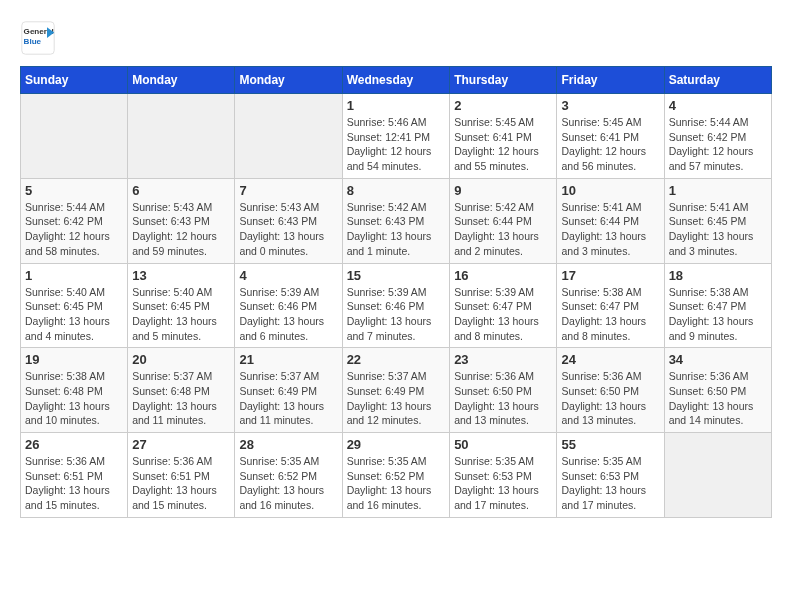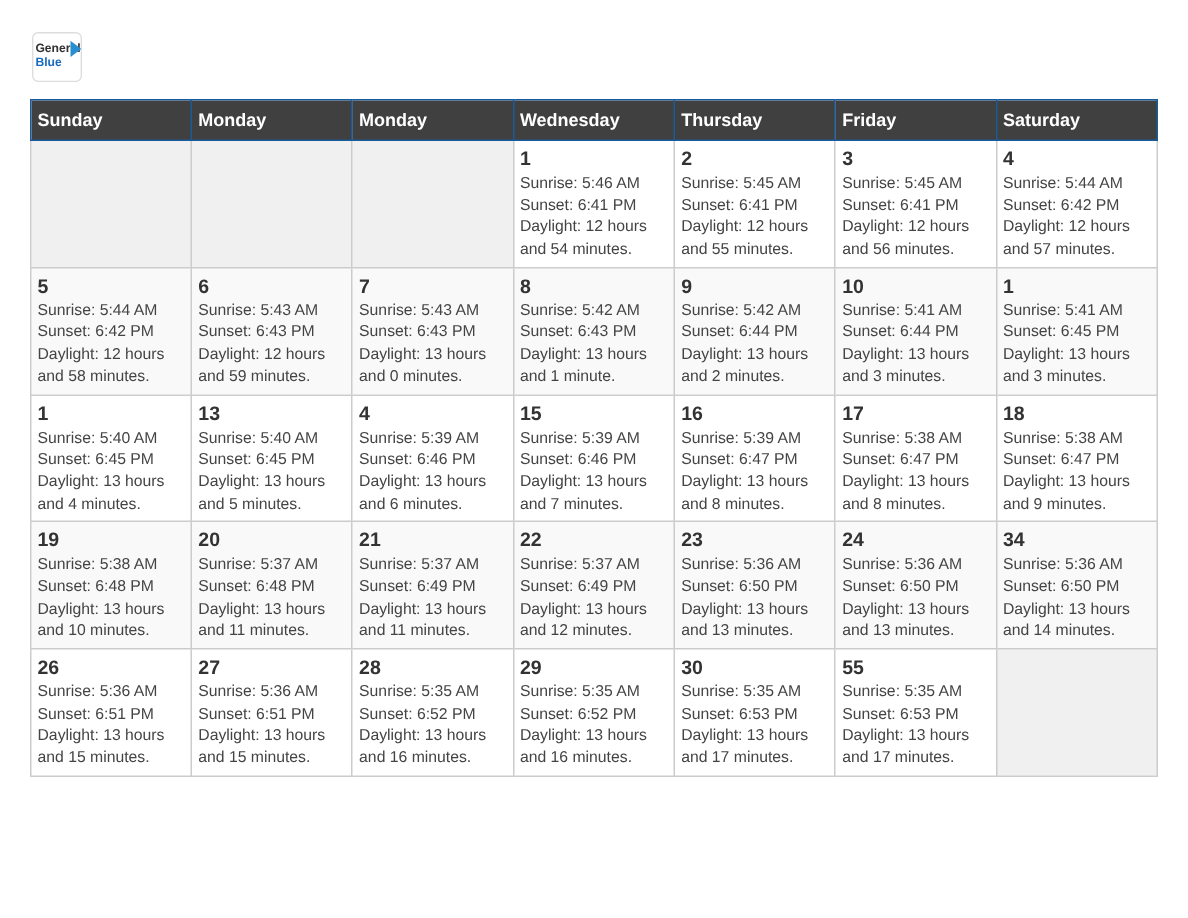--- a/index.html
+++ b/index.html
@@ -45,21 +45,21 @@
     .sub-title {
       font-size: 16px;
       color: #555;
     }
     .calendar {
       width: 100%;
       border-collapse: collapse;
       font-size: 11px;
     }
     .calendar thead tr th {
-      background-color: #404040;
+      background-color: #1d4ed8;
       color: #fff;
       padding: 6px 4px;
       text-align: left;
       font-size: 12px;
       font-weight: bold;
       border: 1px solid #1a5a9a;
     }
     .calendar tbody tr td {
       border: 1px solid #ccc;
       vertical-align: top;
@@ -123,21 +123,21 @@
       </tr>
   </thead>
   <tbody id="calendar-body">
   <tr>
         <td class="empty-cell"></td>
         <td class="empty-cell"></td>
         <td class="empty-cell"></td>
         <td>
           <div class="day-number">1</div>
           <div class="day-info" style="white-space: pre-line;">Sunrise: 5:46 AM
-Sunset: 6:41 PM
+Sunset: 12:41 PM
 Daylight: 12 hours
 and 54 minutes.</div>
         </td>
         <td>
           <div class="day-number">2</div>
           <div class="day-info" style="white-space: pre-line;">Sunrise: 5:45 AM
 Sunset: 6:41 PM
 Daylight: 12 hours
 and 55 minutes.</div>
         </td>
@@ -332,21 +332,21 @@
 and 16 minutes.</div>
         </td>
         <td>
           <div class="day-number">29</div>
           <div class="day-info" style="white-space: pre-line;">Sunrise: 5:35 AM
 Sunset: 6:52 PM
 Daylight: 13 hours
 and 16 minutes.</div>
         </td>
         <td>
-          <div class="day-number">30</div>
+          <div class="day-number">50</div>
           <div class="day-info" style="white-space: pre-line;">Sunrise: 5:35 AM
 Sunset: 6:53 PM
 Daylight: 13 hours
 and 17 minutes.</div>
         </td>
         <td>
           <div class="day-number">55</div>
           <div class="day-info" style="white-space: pre-line;">Sunrise: 5:35 AM
 Sunset: 6:53 PM
 Daylight: 13 hours

